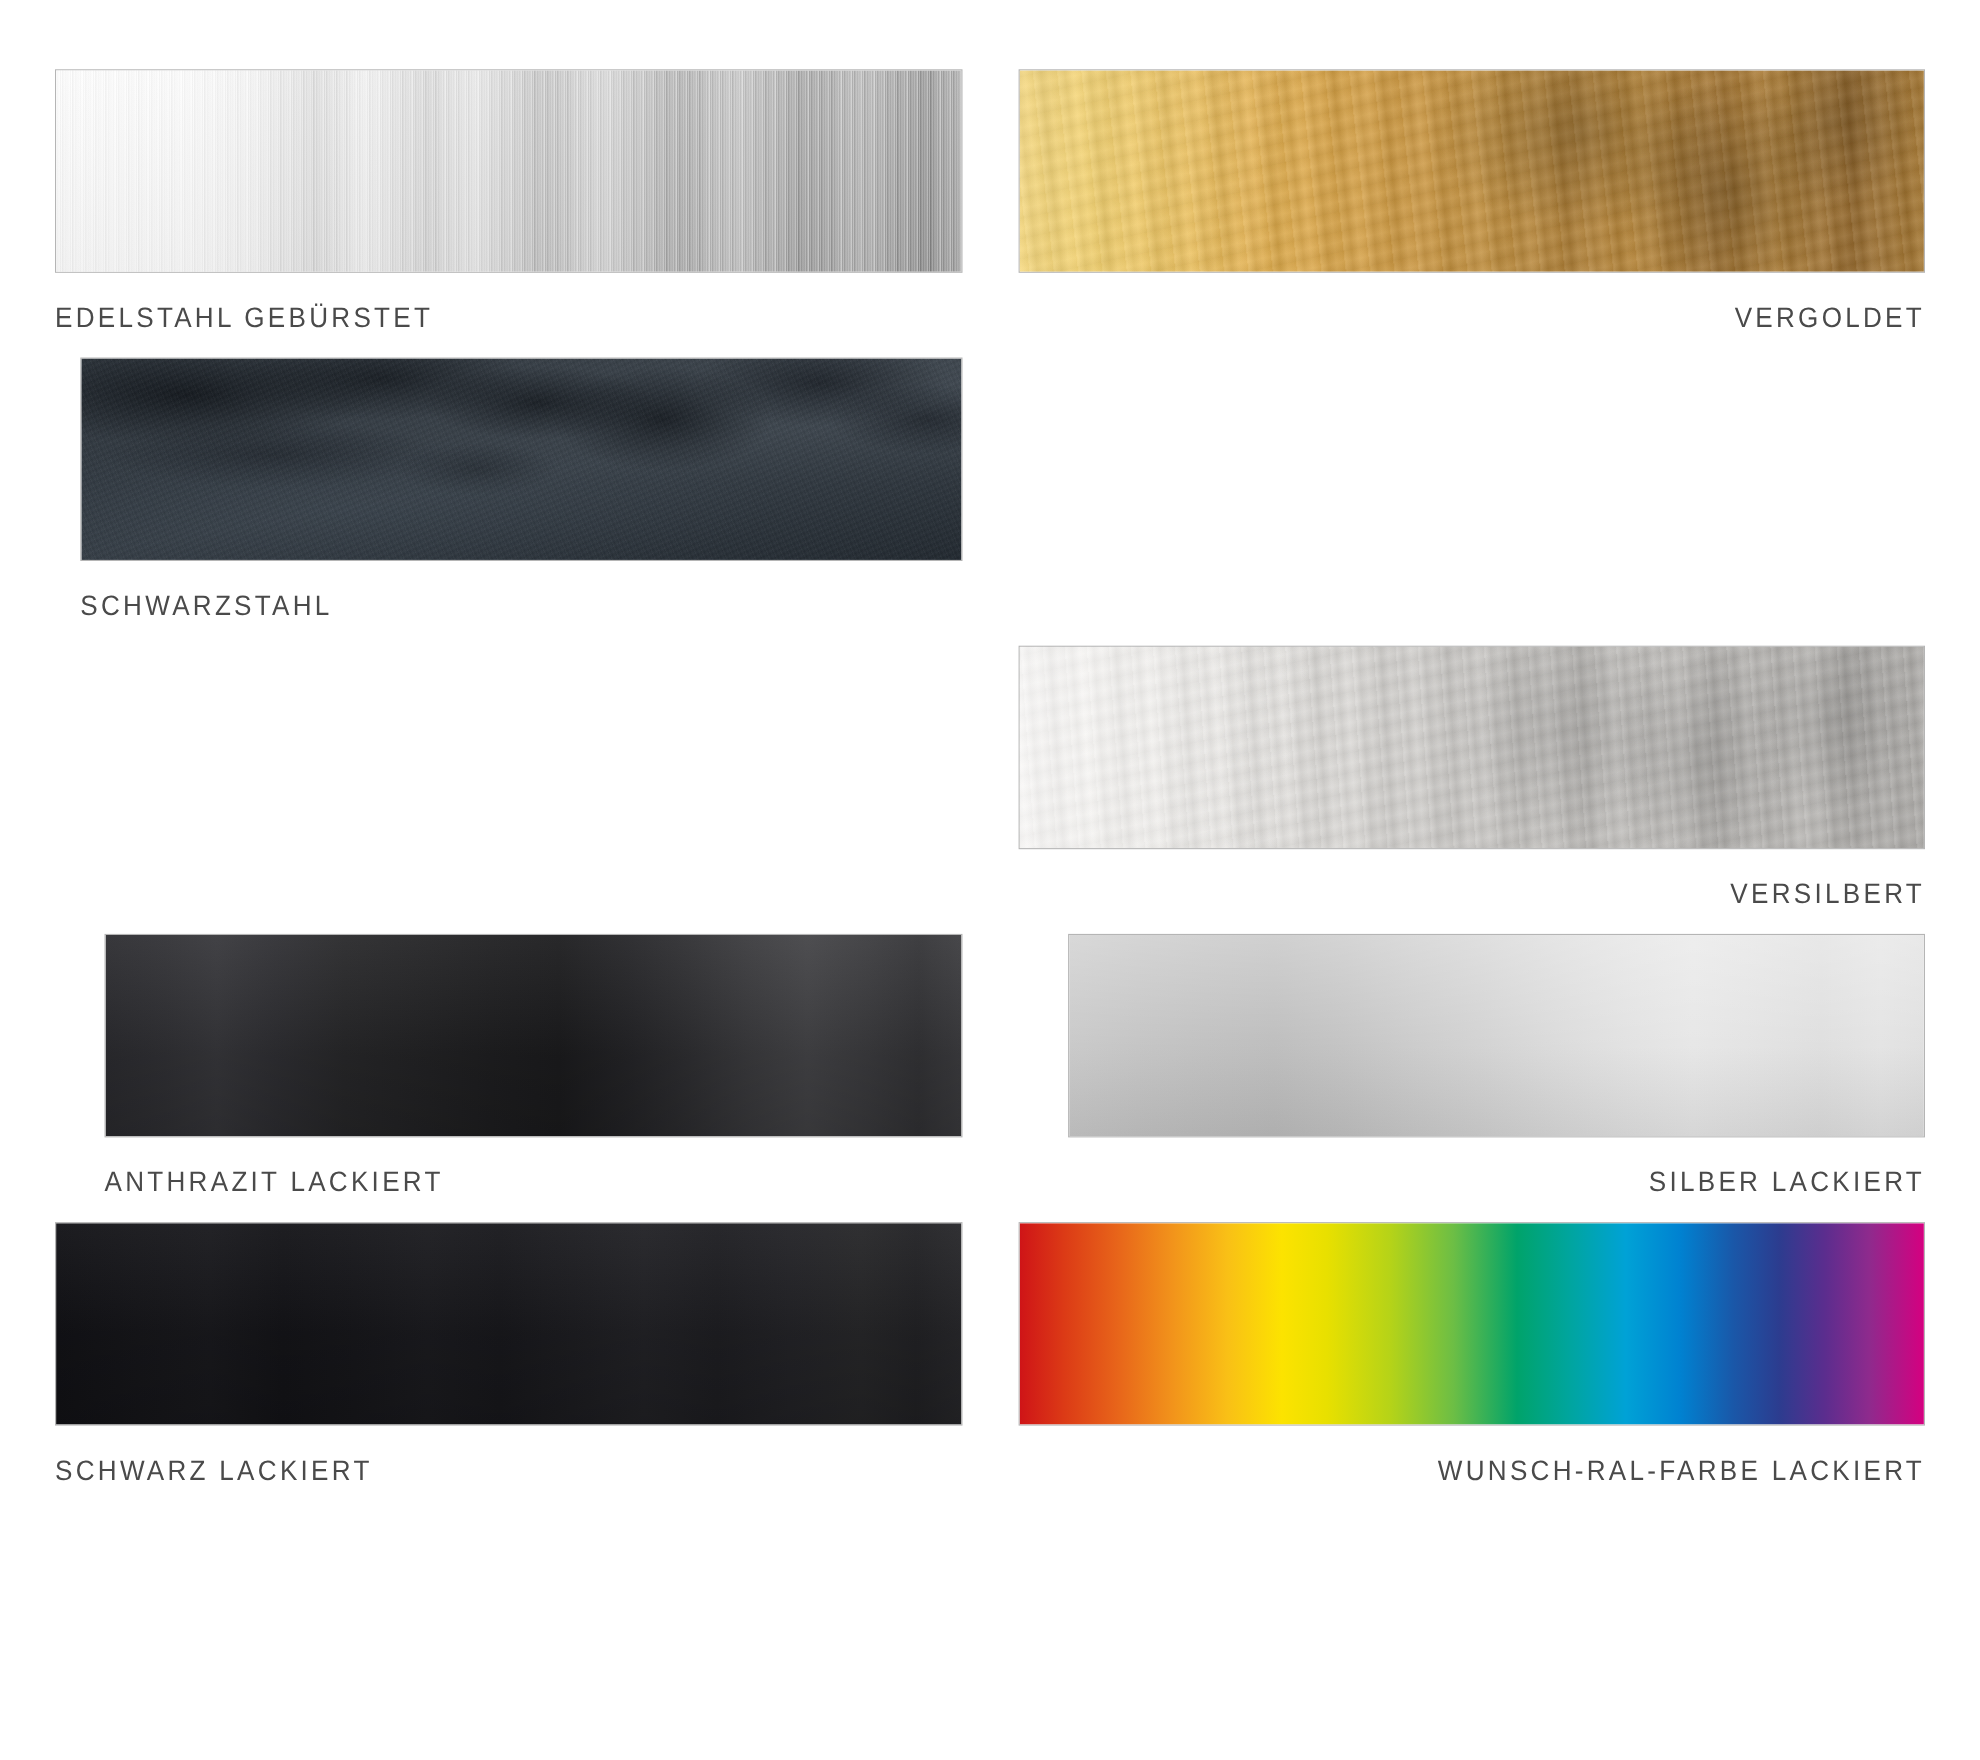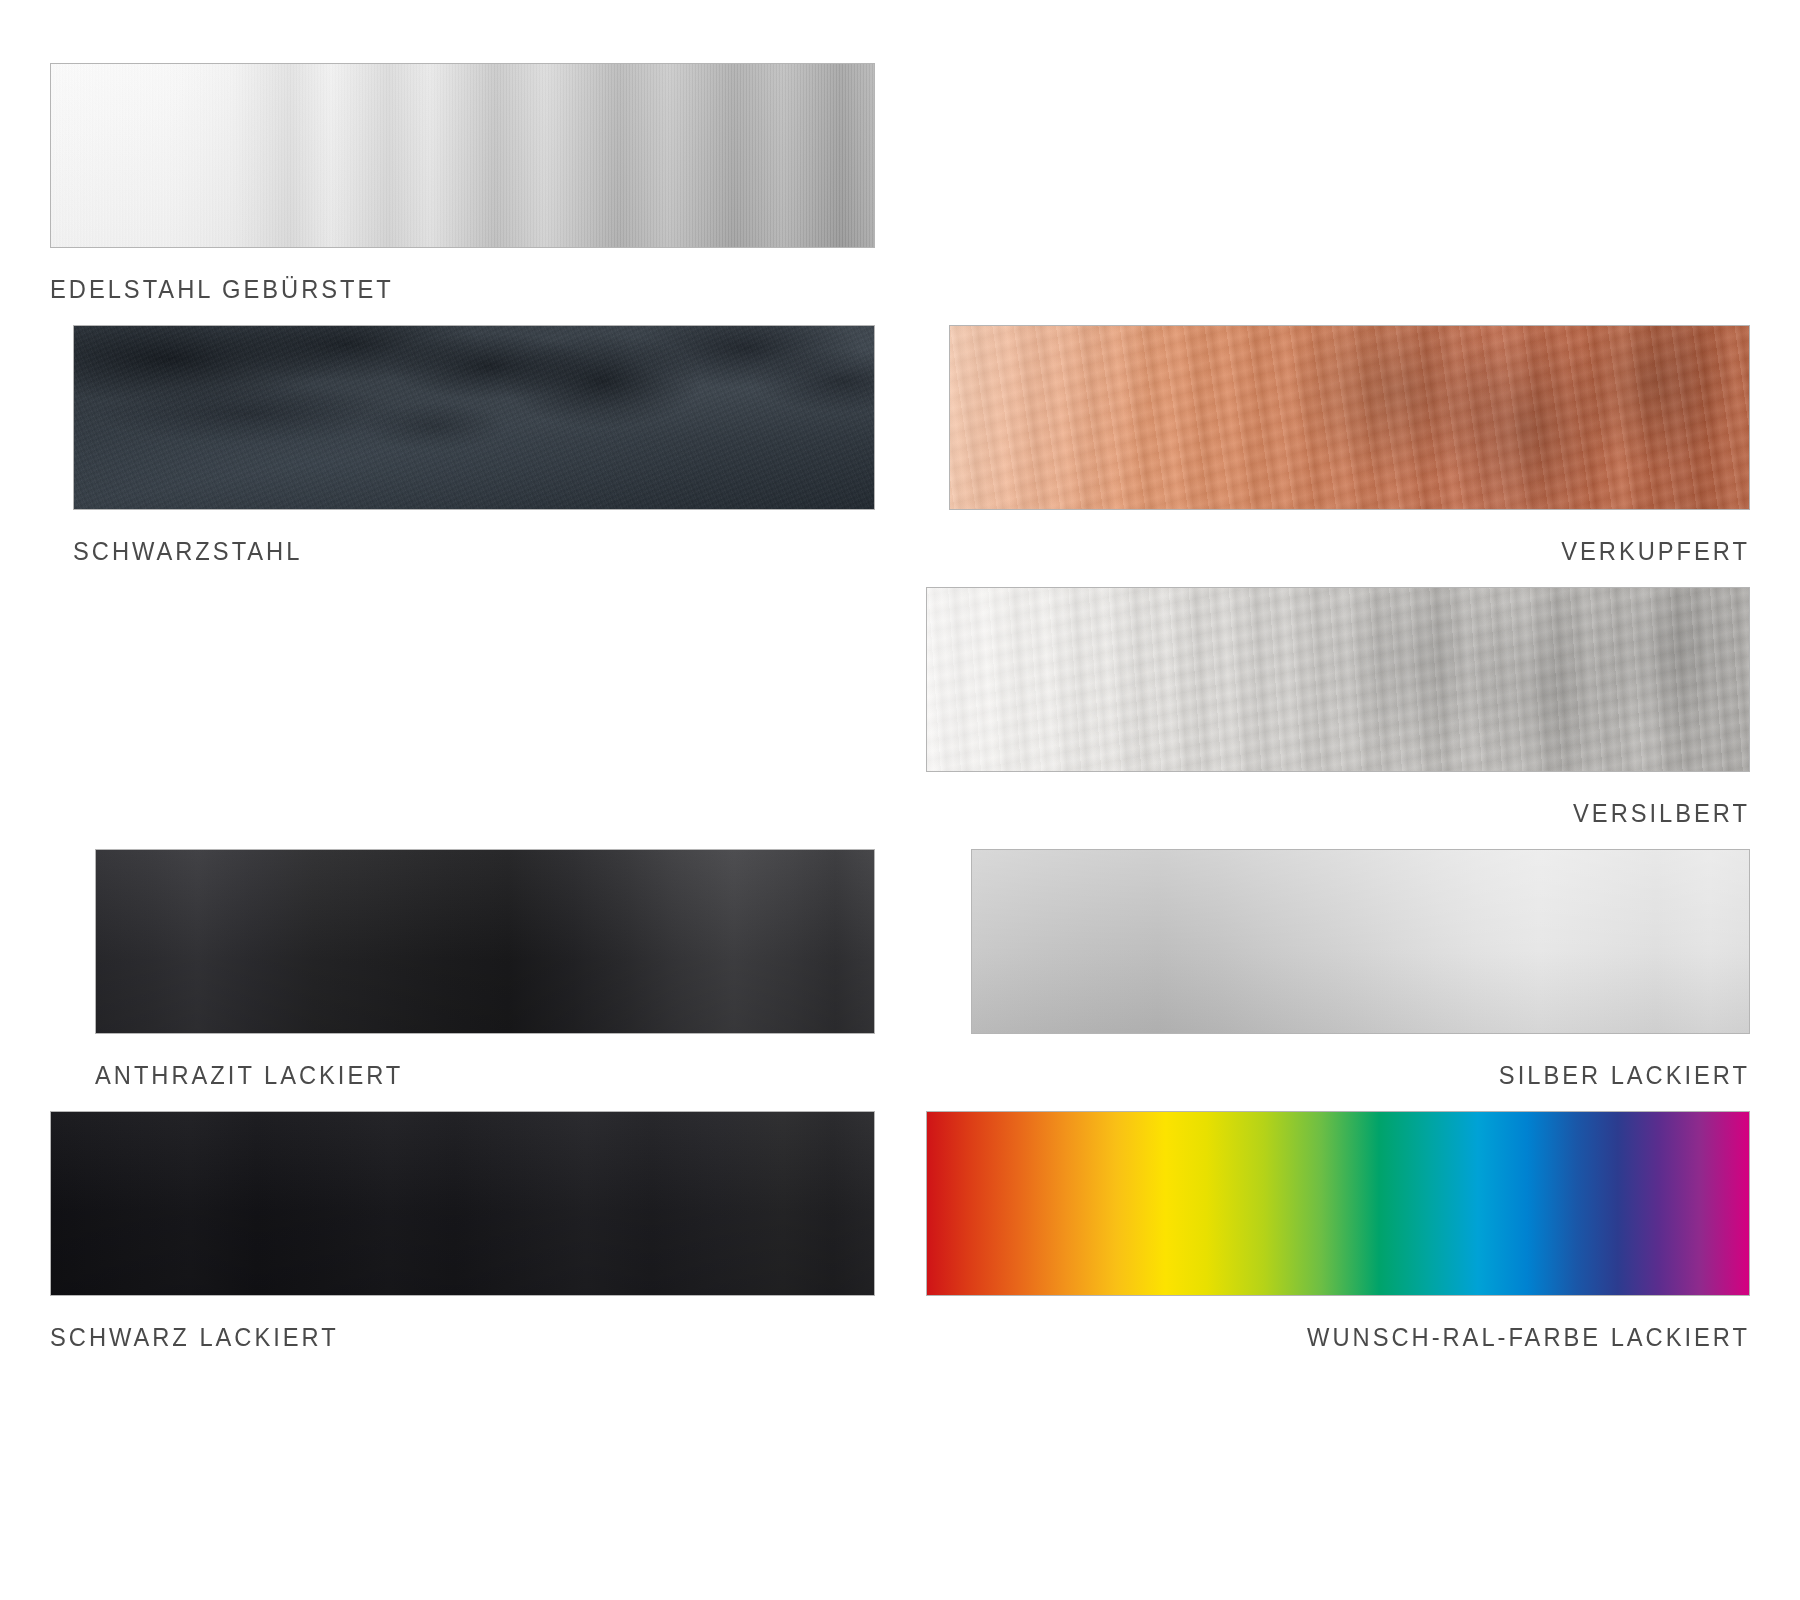--- a/index.html
+++ b/index.html
@@ -394,34 +394,34 @@
 <div class="sheet">
   <div class="grid">
 
     <div class="cell col-left r1">
       <div class="swatch">
         <div class="tex tex-steel-brushed"></div>
       </div>
       <div class="label">EDELSTAHL GEBÜRSTET</div>
     </div>
 
+    <div class="cell col-right r1">
+      <div class="swatch">
+        <div class="tex tex-gold-leaf"></div>
+      </div>
+      <div class="label">VERGOLDET</div>
+    </div>
 
     <div class="cell col-left r2">
       <div class="swatch">
         <div class="tex tex-blacksteel"></div>
       </div>
       <div class="label">SCHWARZSTAHL</div>
     </div>
 
-    <div class="cell col-right r2">
-      <div class="swatch">
-        <div class="tex tex-copper-leaf"></div>
-      </div>
-      <div class="label">VERKUPFERT</div>
-    </div>
 
 
     <div class="cell col-right r3">
       <div class="swatch">
         <div class="tex tex-silver-leaf"></div>
       </div>
       <div class="label">VERSILBERT</div>
     </div>
 
     <div class="cell col-left r4">

